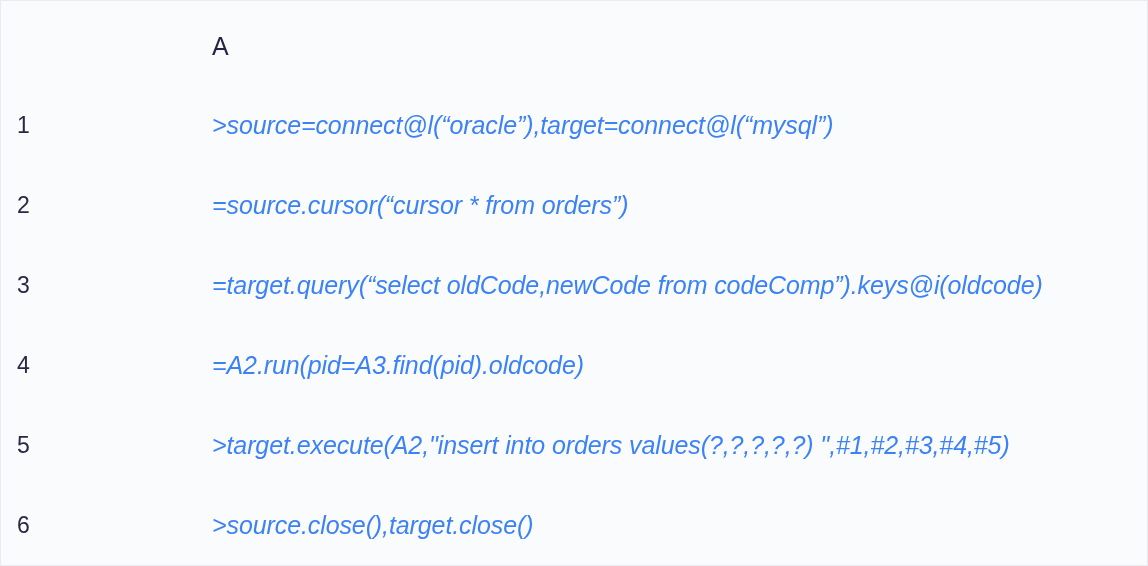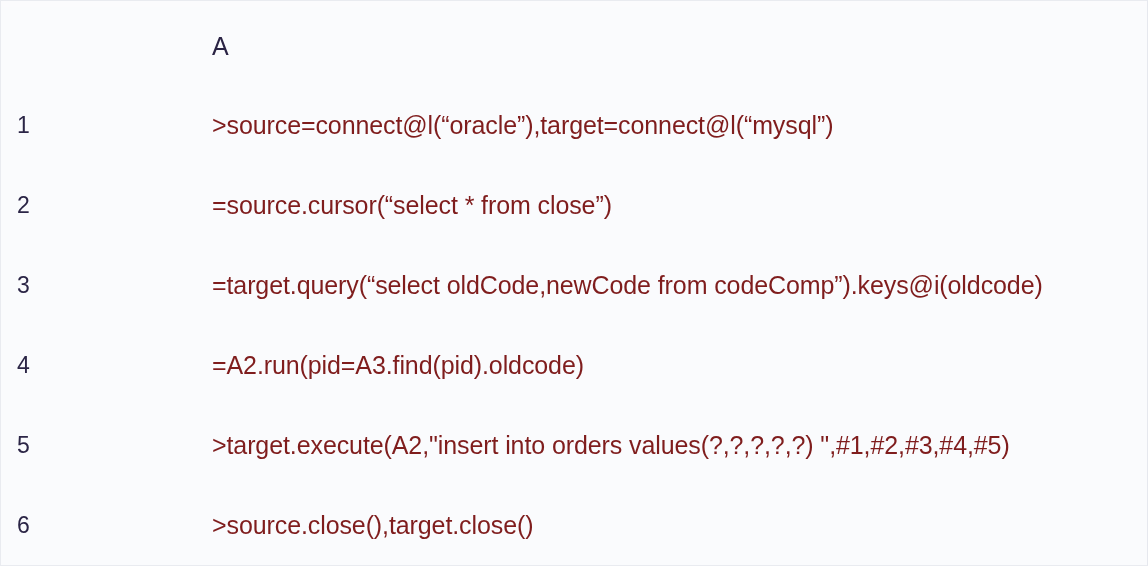--- a/index.html
+++ b/index.html
@@ -64,24 +64,25 @@
   }
   td.rownum {
     text-align: left;
     padding-left: 16px;
     font-size: 23px;
     color: #2b2546;
   }
   td.cell-a {
     padding-left: 15px;
     font-size: 25px;
-    color: #7f1d1d;
+    color: #3b82f6;
     letter-spacing: -0.1px;
     white-space: nowrap;
     overflow: visible;
+    font-style: italic;
   }
 </style>
 </head>
 <body>
 
 <div class="sheet">
   <div class="inner">
     <table class="grid">
       <colgroup>
         <col class="c-rownum">
@@ -93,21 +94,21 @@
           <th class="col-head-a">A</th>
         </tr>
       </thead>
       <tbody>
         <tr>
           <td class="rownum">1</td>
           <td class="cell-a">&gt;source=connect@l(“oracle”),target=connect@l(“mysql”)</td>
         </tr>
         <tr>
           <td class="rownum">2</td>
-          <td class="cell-a">=source.cursor(“select * from close”)</td>
+          <td class="cell-a">=source.cursor(“cursor * from orders”)</td>
         </tr>
         <tr>
           <td class="rownum">3</td>
           <td class="cell-a">=target.query(“select oldCode,newCode from codeComp”).keys@i(oldcode)</td>
         </tr>
         <tr>
           <td class="rownum">4</td>
           <td class="cell-a">=A2.run(pid=A3.find(pid).oldcode)</td>
         </tr>
         <tr>

